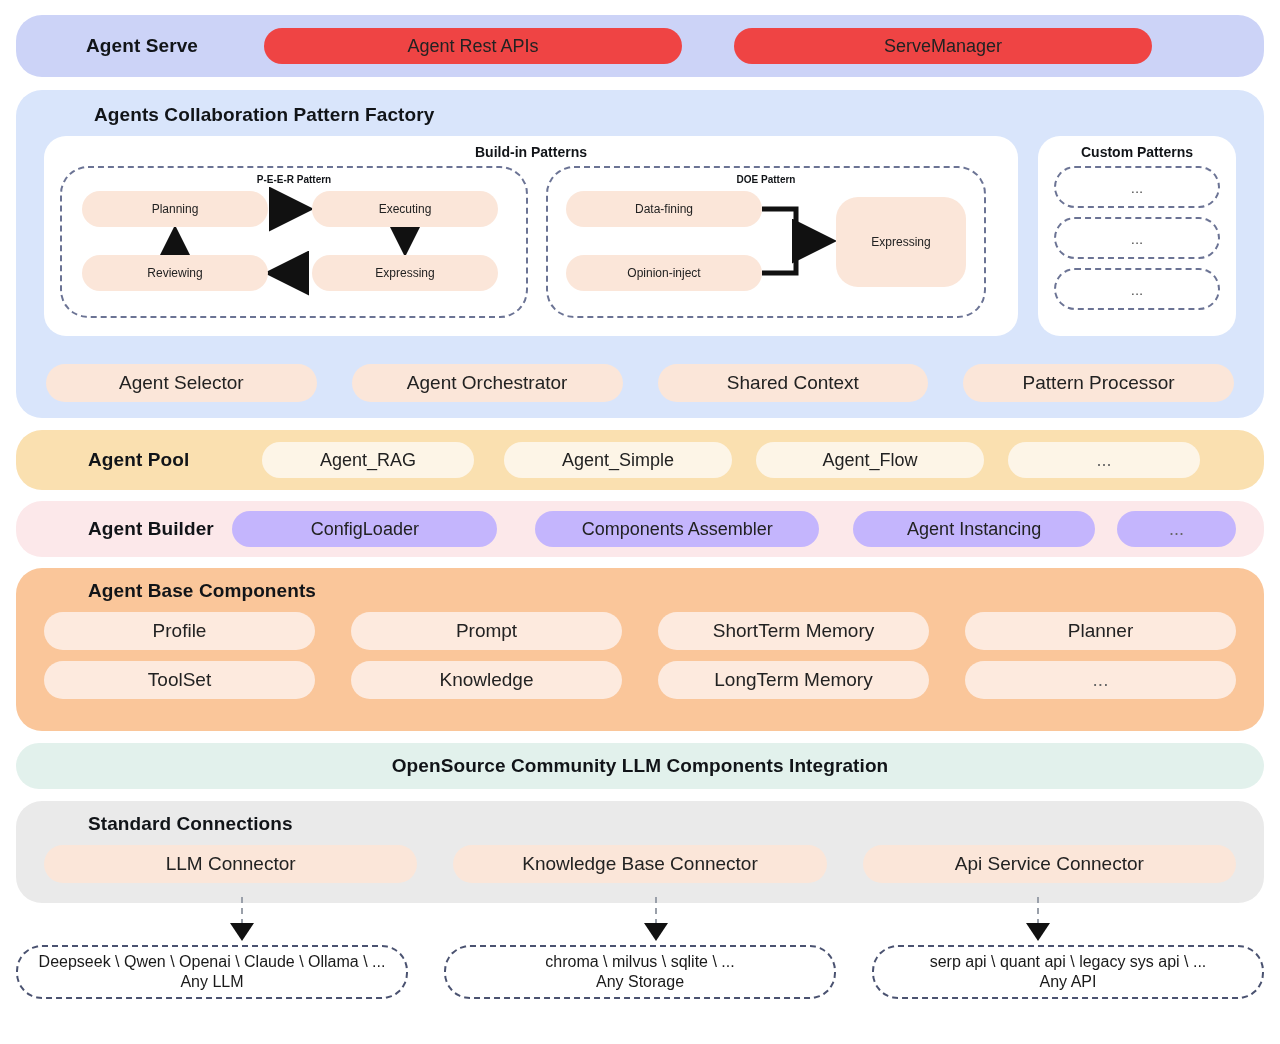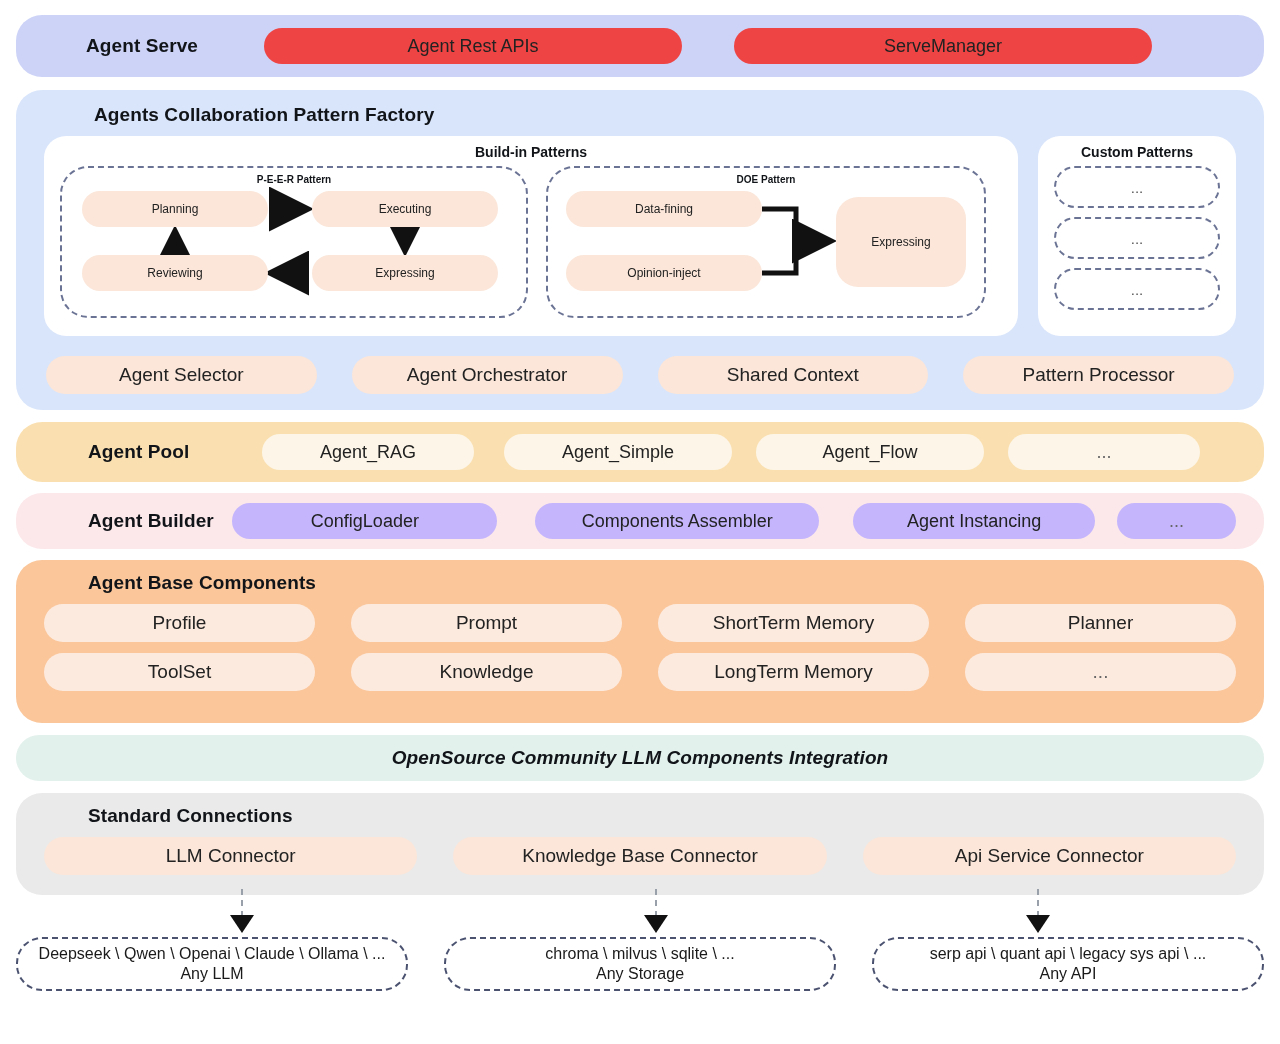--- a/index.html
+++ b/index.html
@@ -120,21 +120,21 @@
   
   .custom-slot {
     height: 42px;
     margin: 0 6px 9px;
     display: flex; align-items: center; justify-content: center;
     font-size: 15px; color: #555;
     border: 2px dashed #6b7394;
     border-radius: 22px;
   }
 
-  #factory-bottom { display: flex; gap: 35px; margin-top: 20px; padding: 0 2px; }
+  #factory-bottom { display: flex; gap: 35px; margin-top: 28px; padding: 0 2px; }
   #factory-bottom .chip {
     background: #fbe6d9;
     height: 38px;
     flex: 1 1 0;
     font-size: 19px;
   }
 
   
   #pool-band {
     background: #fae0b0;
@@ -182,21 +182,21 @@
   }
   .base-row .chip.more { color: #666; }
 
   
   #oss-band {
     background: #e2f1ec;
     height: 46px;
     margin-top: 12px;
     display: flex; align-items: center; justify-content: center;
   }
-  #oss-band .band-title { font-size: 19px; font-style: italic; }
+  #oss-band .band-title { font-size: 19px; }
 
   
   #std-band {
     background: #eaeaea;
     margin-top: 12px;
     padding: 12px 28px 20px;
   }
   #std-band .band-title { padding-left: 44px; margin-bottom: 10px; }
   #std-row { display: flex; gap: 36px; }
   #std-row .chip {

